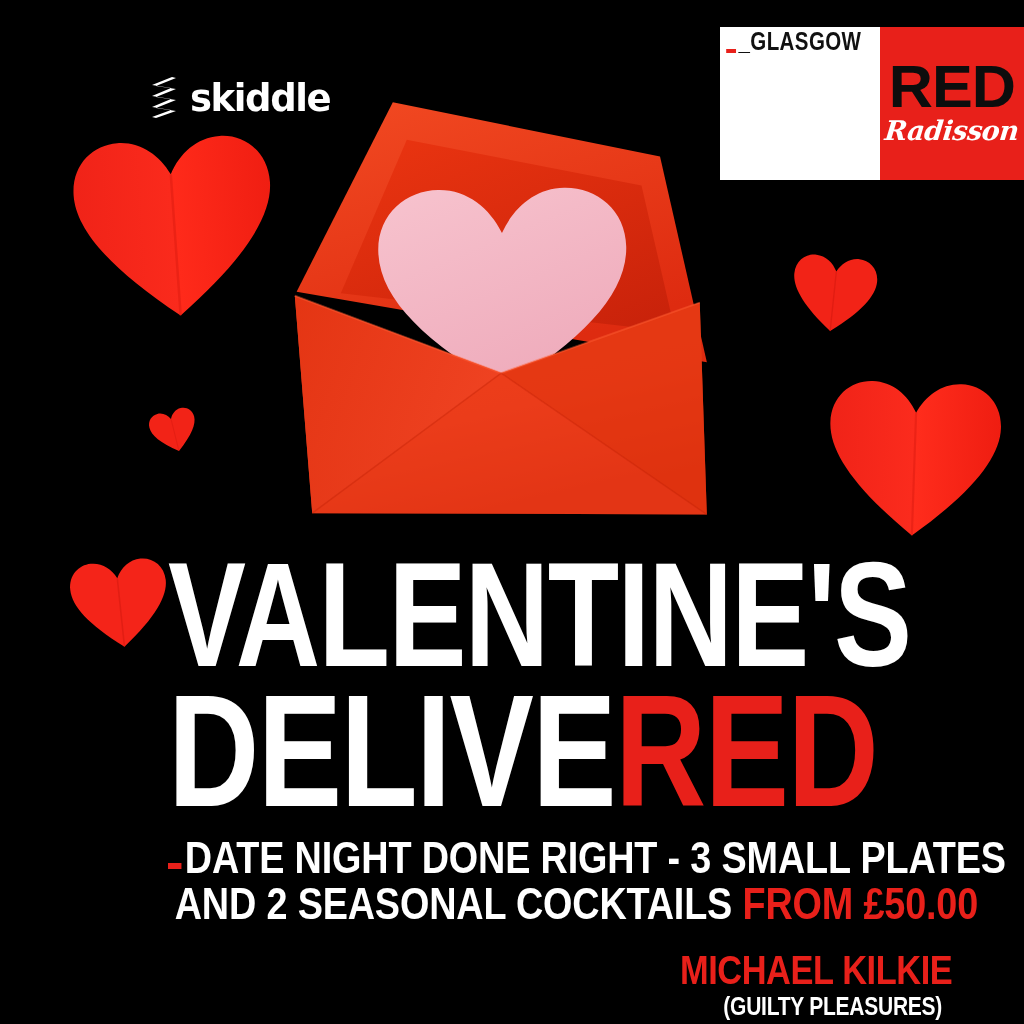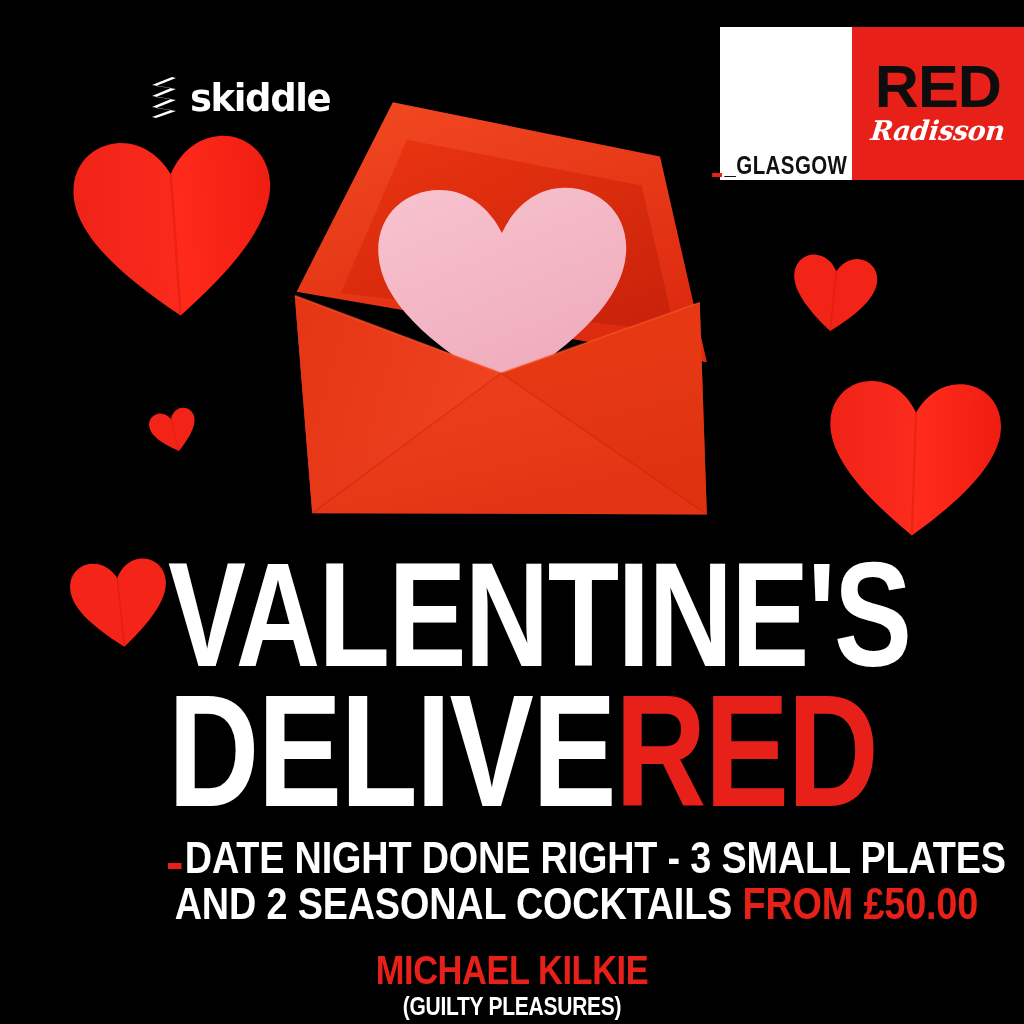--- a/index.html
+++ b/index.html
@@ -34,23 +34,23 @@
     font-family:"DejaVu Sans", sans-serif;
   }
 
   
   .lockup{
     position:absolute; left:720px; top:0px;
     width:304px; height:153px;
     display:flex;
   }
   .lockup-white{
-    width:132px; height:100%;
+    width:160px; height:100%;
     background:#ffffff;
-    display:flex; align-items:flex-end; justify-content:center;
+    display:flex; align-items:flex-start; justify-content:center;
   }
   .lockup-city{
     color:#111111;
     font-size:25px;
     font-weight:700;
     letter-spacing:0.5px;
     transform:scaleX(.82);
     position:relative;
     font-family:"Liberation Sans", sans-serif;
   }
@@ -153,21 +153,21 @@
     width:16px; height:6px;
     background:#E8201A;
     vertical-align:4px;
     margin-right:4px;
   }
 
   
   .artist{
     position:absolute;
     left:0; right:0; top:922px;
-    text-align:center;
+    text-align:right;
   }
   .artist-name{
     color:#E8201A;
     font-size:40px;
     font-weight:700;
     letter-spacing:-0.5px;
     line-height:1.05;
     transform:scaleX(.86);
     font-family:"Liberation Sans", sans-serif;
   }

